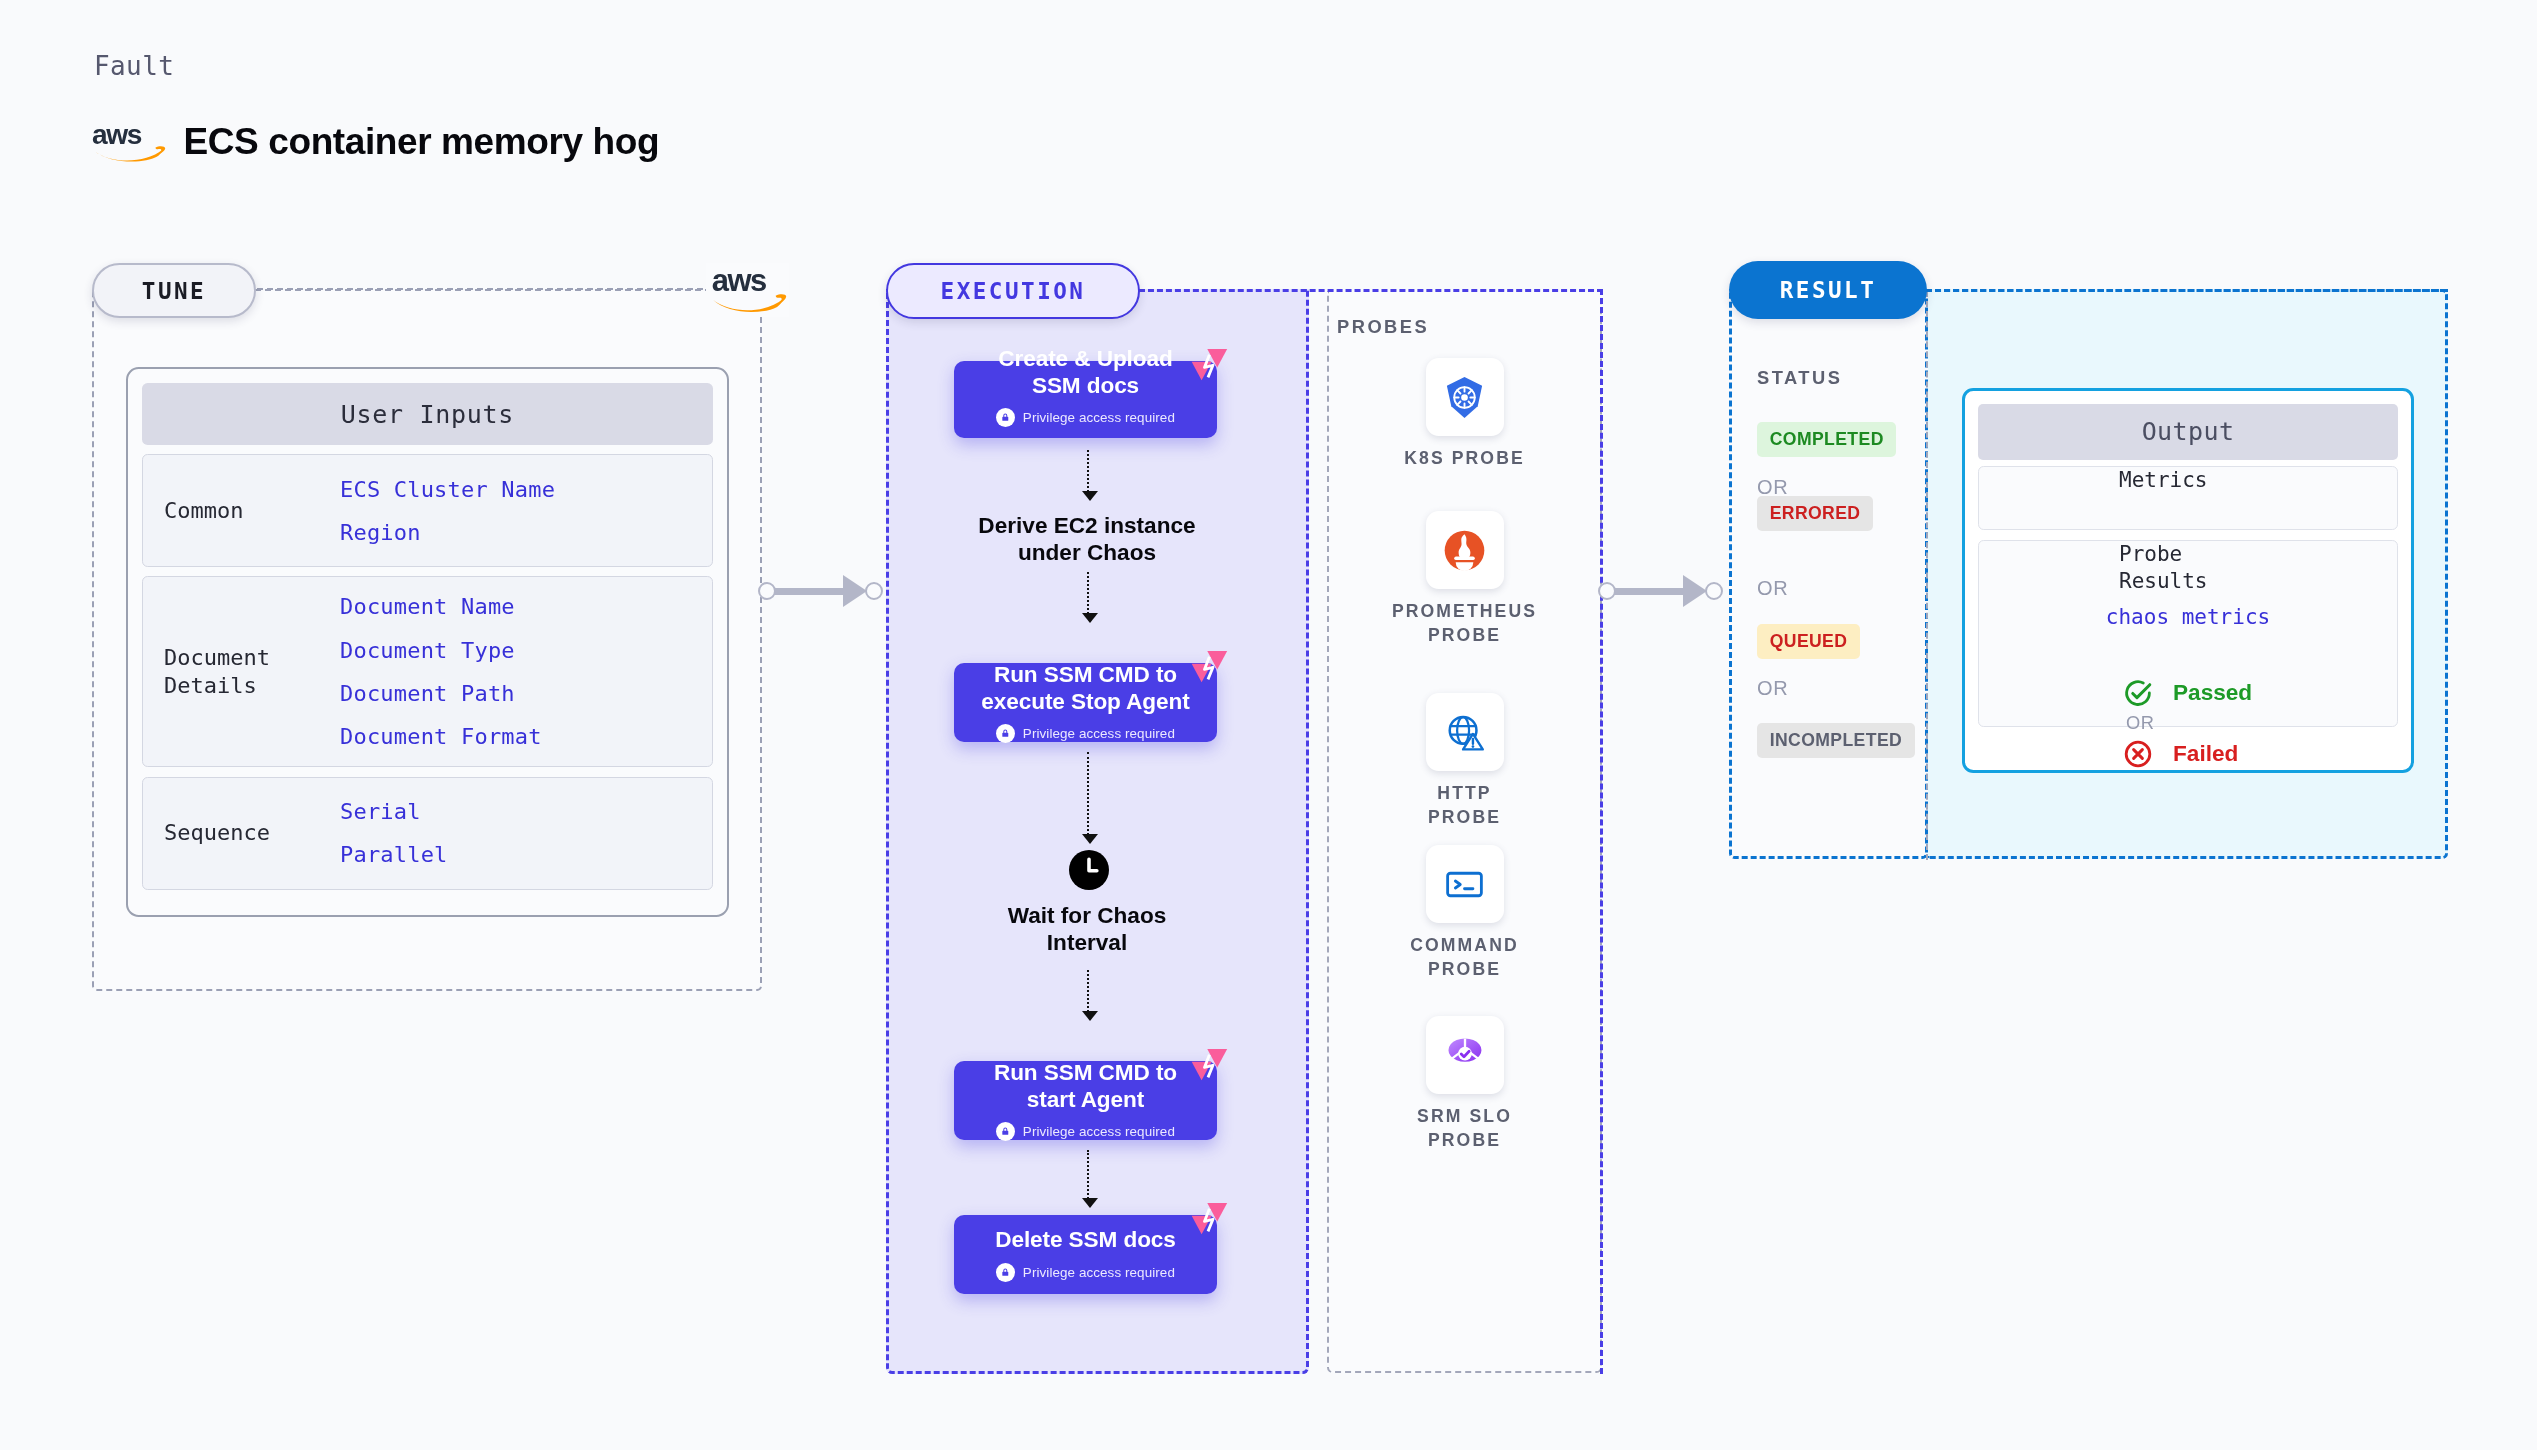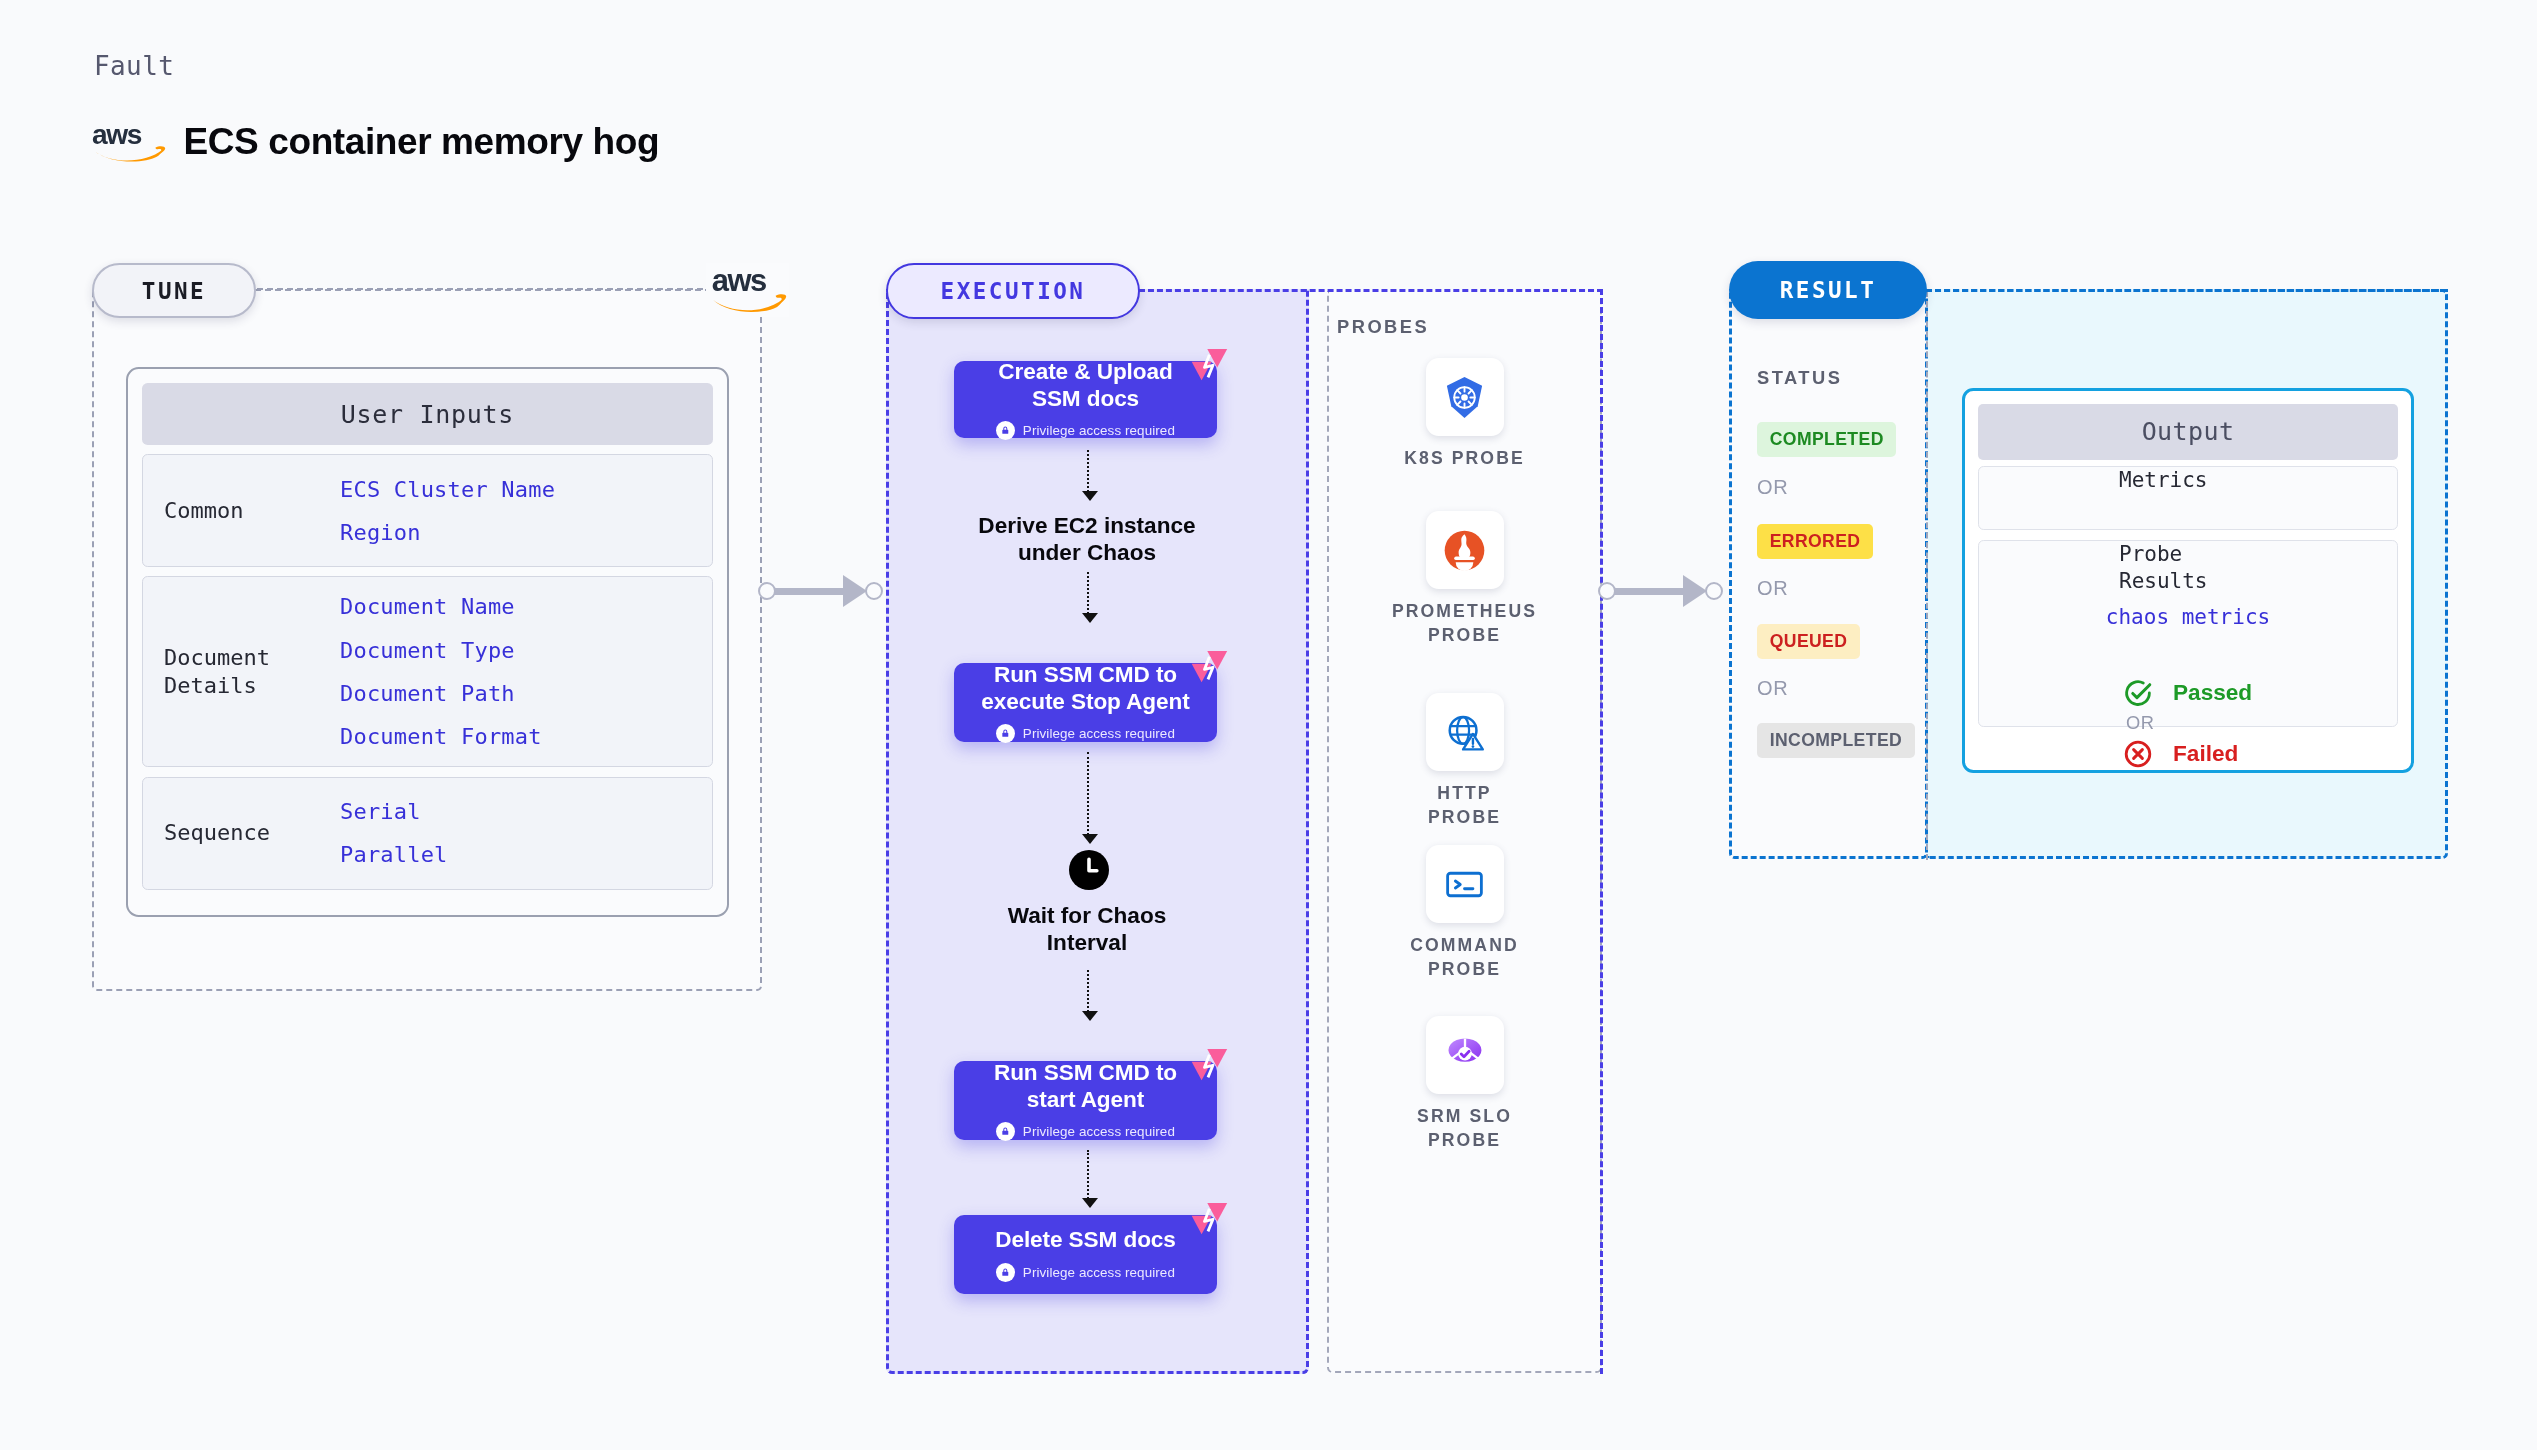--- a/index.html
+++ b/index.html
@@ -370,21 +370,21 @@
   <div class="pc-head" style="left:85px;"></div>
   <div class="pc-dot" style="left:107px;"></div>
 </div>
 
 <div id="execution-panel"></div>
 <div id="probes-area"></div>
 <div id="execution-right-edge"></div>
 <div id="execution-dash-link"></div>
 <div class="panel-pill" id="execution-pill">EXECUTION</div>
 
-<div class="flow-node" style="left:954px; top:361px; height:77px;">
+<div class="flow-node" style="left:954px; top:361px; height:77px;justify-content:flex-end;">
   <svg class="corner-badge" viewBox="0 0 62 56">
     <path d="M30 4 L58 4 L44 30 Z" fill="#fa5d9b"></path>
     <path d="M8 22 L36 22 L22 48 Z" fill="#fa5d9b"></path>
     <path d="M33 12 L26 30 L38 27 L31 44" stroke="#ffffff" stroke-width="4" fill="none" stroke-linejoin="round"></path>
   </svg>
   <div class="node-title" style="white-space:pre-line;">Create &amp; Upload
 SSM docs</div>
   <div class="node-priv">
     <span class="lock-ic">
       <svg viewBox="0 0 16 16" width="10.6" height="10.6">
@@ -550,21 +550,21 @@
 <div id="result-output-panel"></div>
 <div id="result-status-panel"></div>
 <div id="result-status-right"></div>
 <div id="result-dash-link"></div>
 <div class="panel-pill" id="result-pill">RESULT</div>
 
 <div id="status-title">STATUS</div>
 
 <div class="status-chip" style="top:422px; background:#ddf5dd; color:#1d8a22;">COMPLETED</div>
 <div class="status-or" style="top:476px;">OR</div>
-<div class="status-chip" style="top:524px; background:#fde047; color:#cc2020;">ERRORED</div>
+<div class="status-chip" style="top:496px; background:#e5e5e5; color:#cc2020;">ERRORED</div>
 <div class="status-or" style="top:577px;">OR</div>
 <div class="status-chip" style="top:624px; background:#fdeec2; color:#cc2020;">QUEUED</div>
 <div class="status-or" style="top:677px;">OR</div>
 <div class="status-chip" style="top:723px; background:#e5e5e5; color:#5c6070;">INCOMPLETED</div>
 
 <div id="output-card">
   <div id="output-header">Output</div>
 
   <div class="output-row" id="row-metrics">
     <div class="out-label">Metrics</div>

